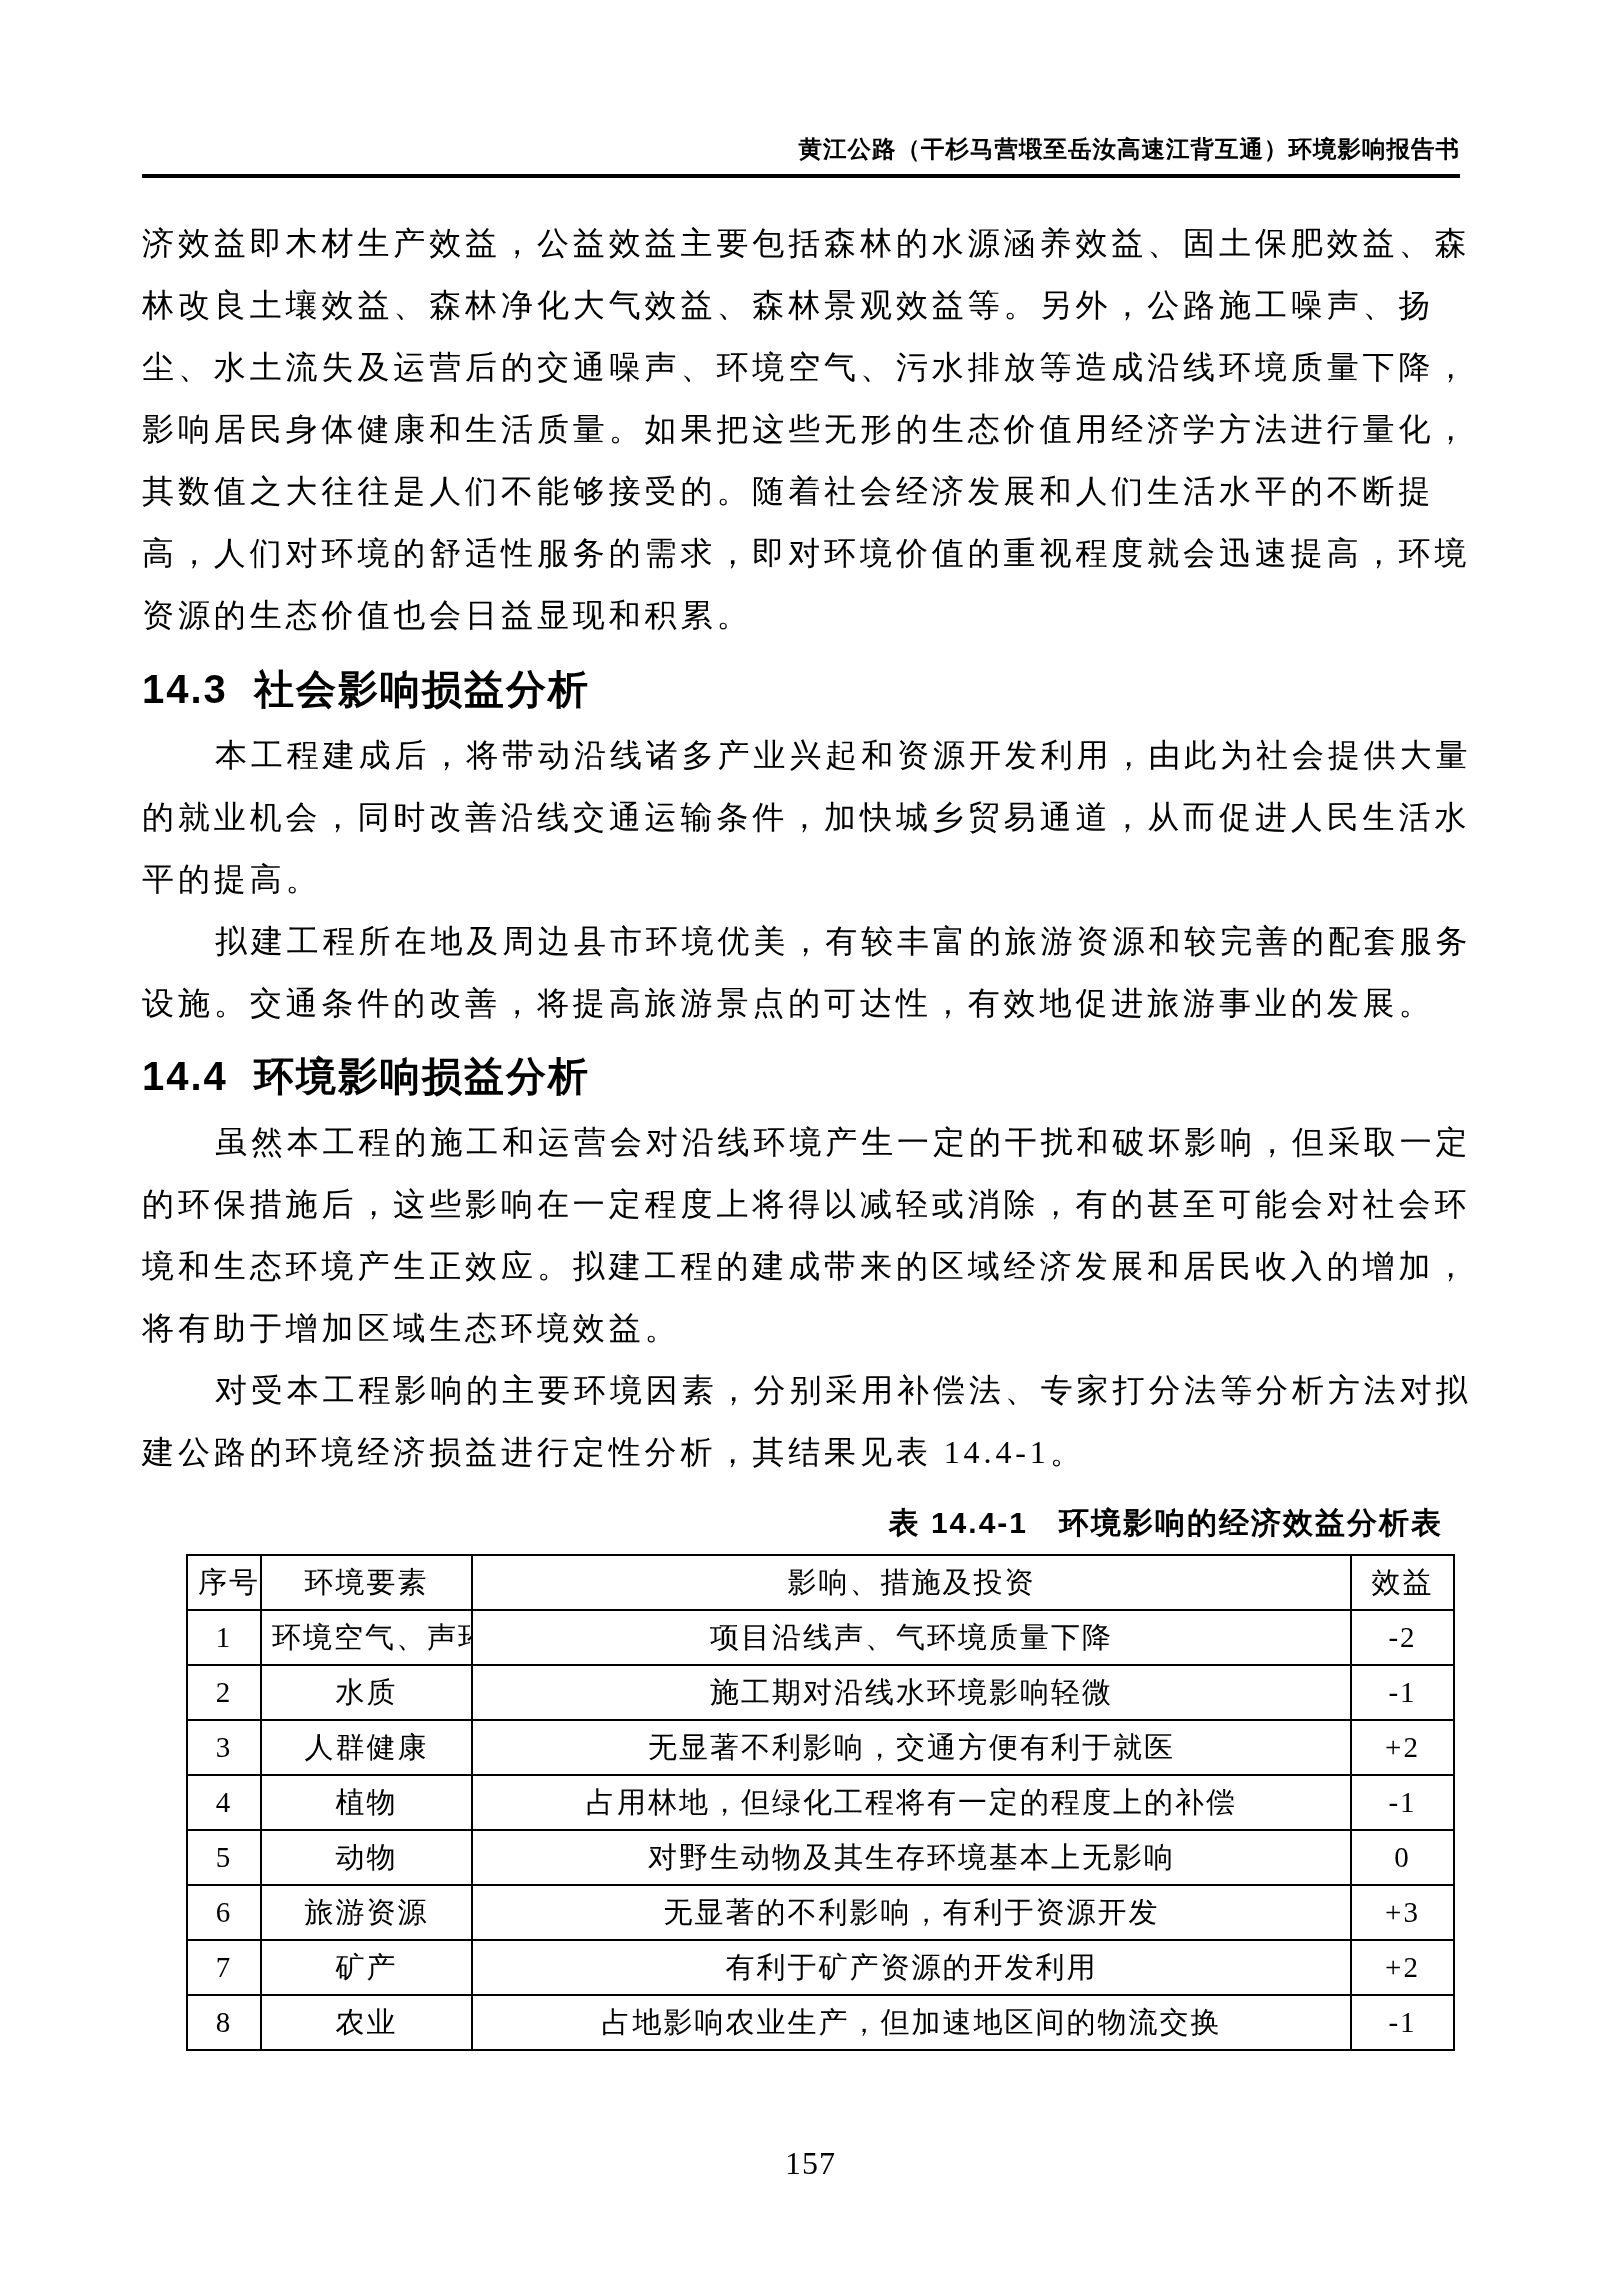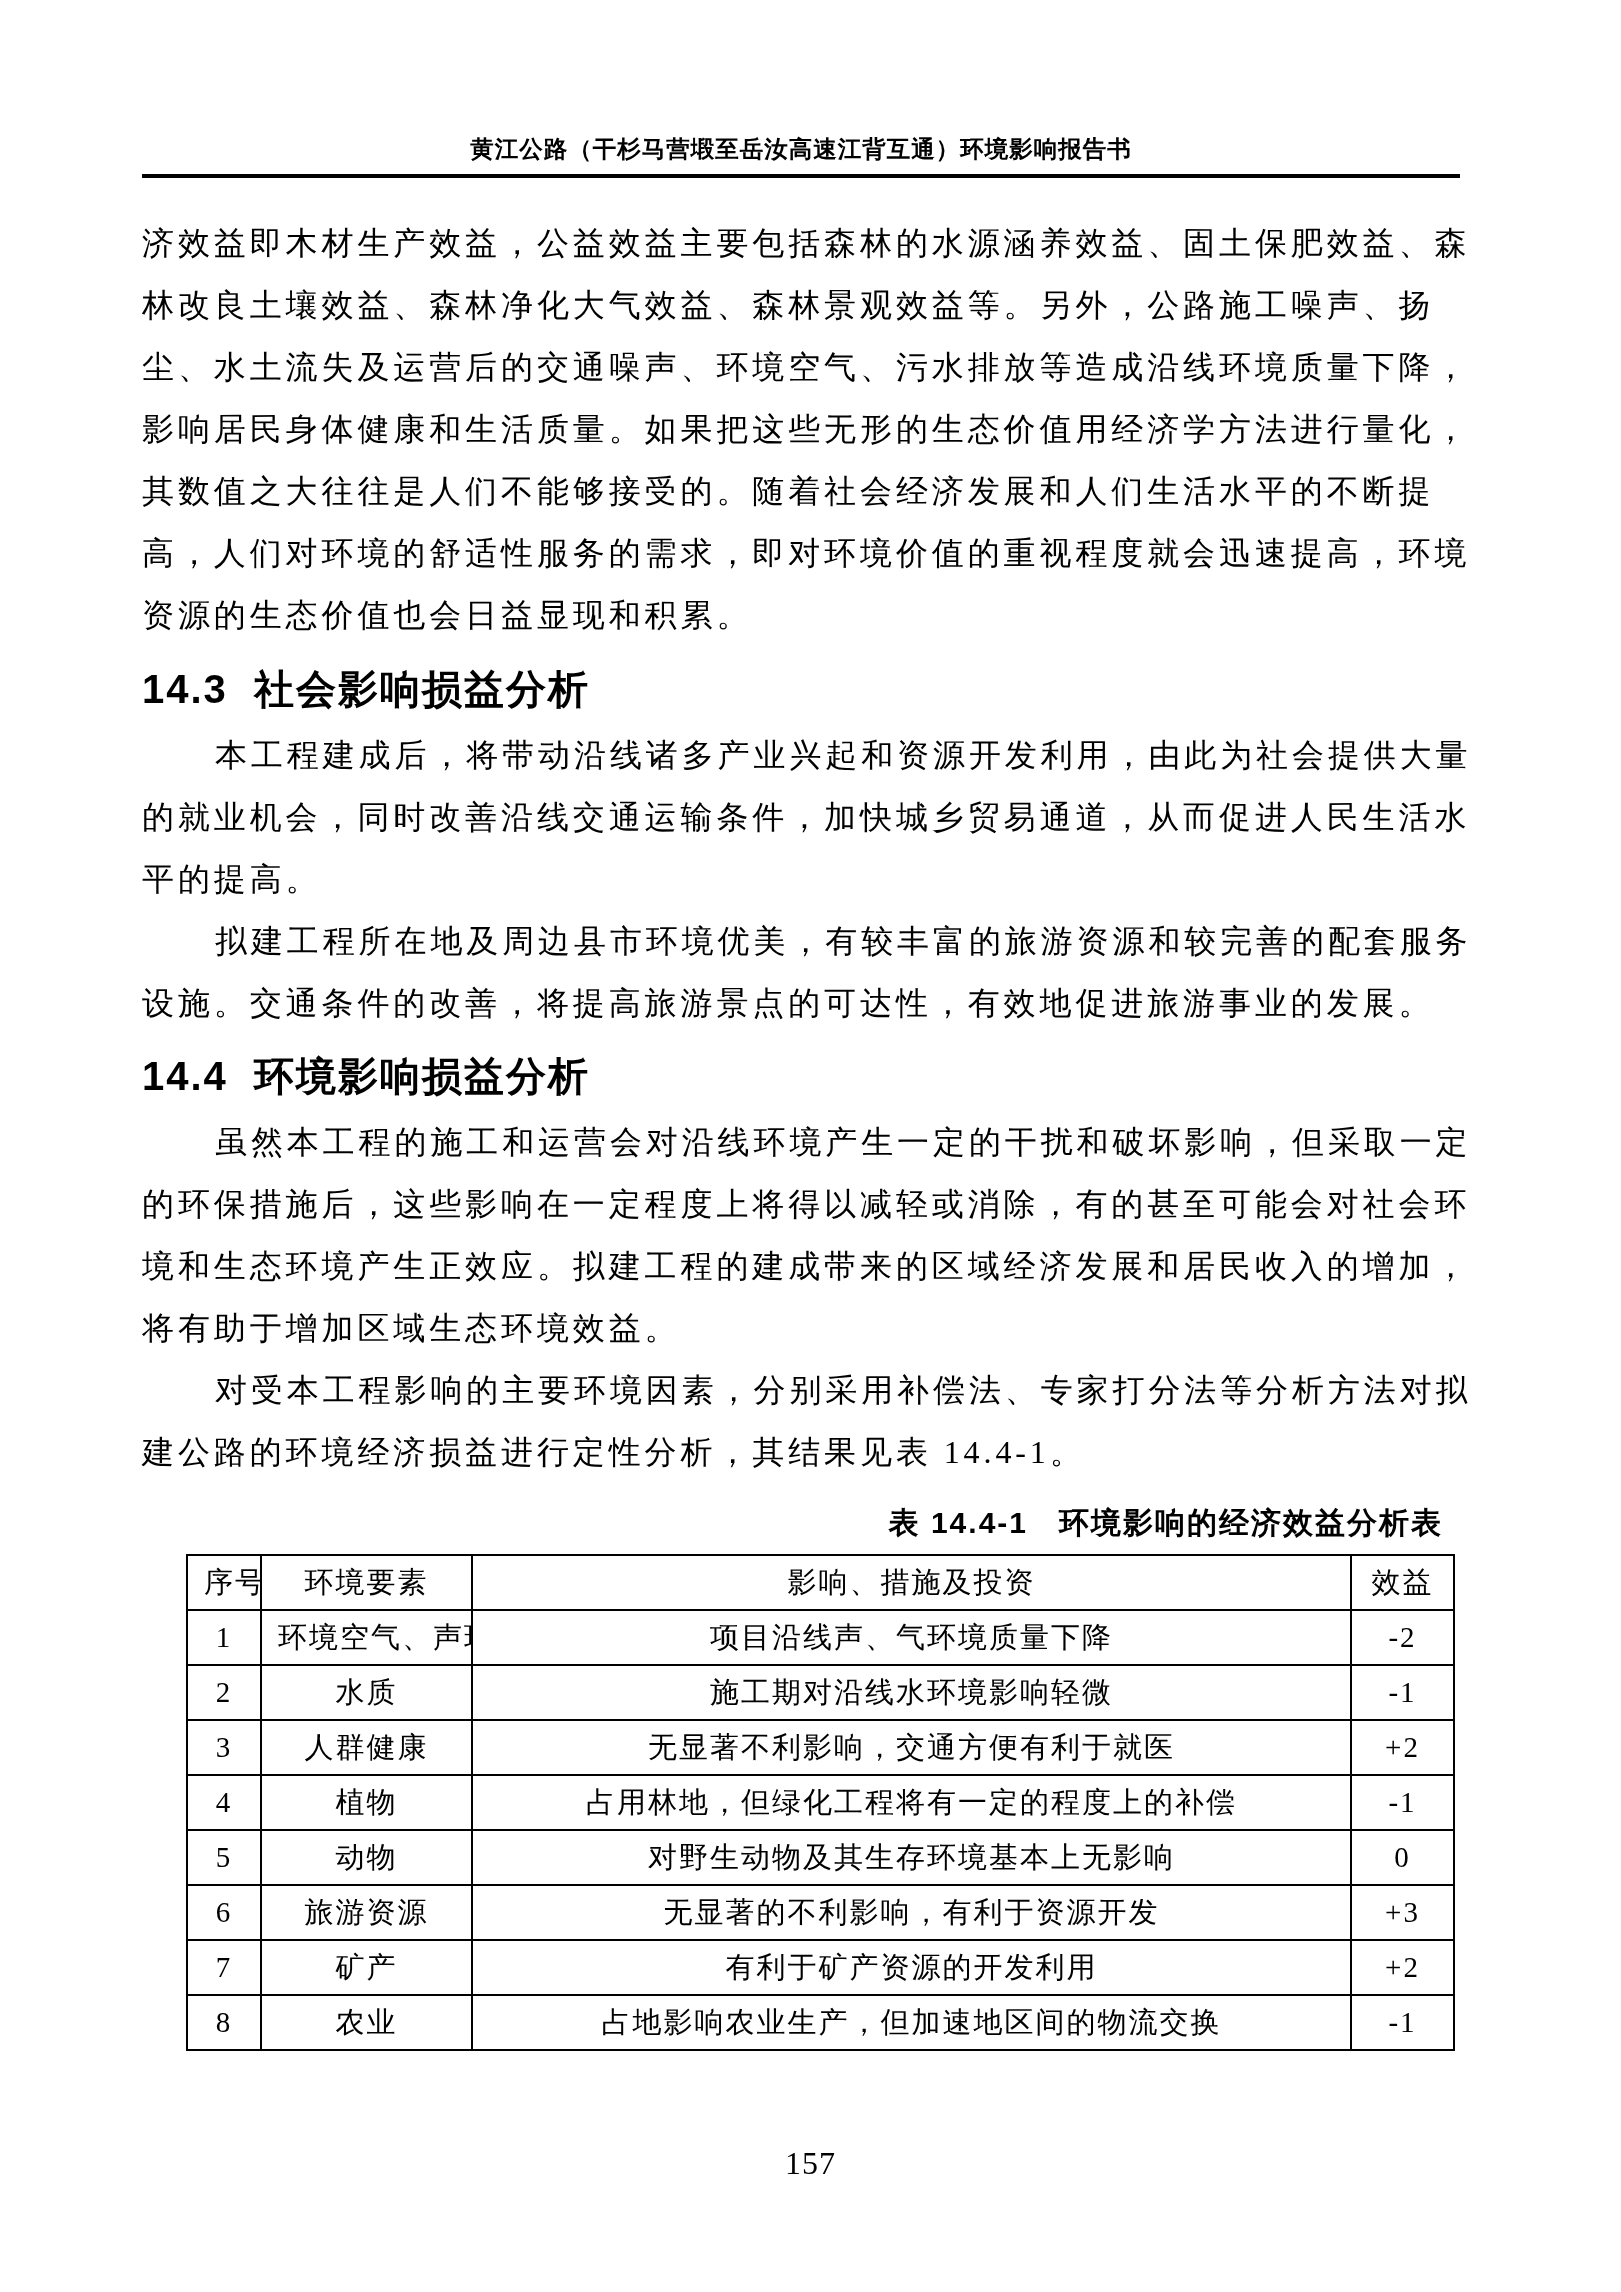--- a/index.html
+++ b/index.html
@@ -15,21 +15,21 @@
     background: #ffffff;
     font-family: "Liberation Serif", serif;
     color: #000000;
     overflow: hidden;
   }
   .page-header {
     position: absolute;
     left: 142px;
     right: 161px;
     top: 133px;
-    text-align: center;
+    text-align: right;
     font-family: "Liberation Sans", sans-serif;
     font-weight: bold;
     font-size: 23.5px;
     letter-spacing: 1px;
     padding-bottom: 8.8px;
     border-bottom: 4.9px solid #000000;
   }
   .document-body {
     position: absolute;
     left: 142px;
@@ -77,21 +77,21 @@
     margin-top: 2px;
   }
   table.analysis-table th,
   table.analysis-table td {
     border: 2.9px solid #000000;
     text-align: center;
     vertical-align: middle;
     font-size: 29px;
     font-weight: normal;
     height: 53px;
-    padding: 0 16px;
+    padding: 0 10px;
     letter-spacing: 2px;
     overflow: hidden;
     white-space: nowrap;
   }
   .page-number {
     position: absolute;
     top: 2145px;
     left: 0;
     width: 100%;
     text-align: center;

